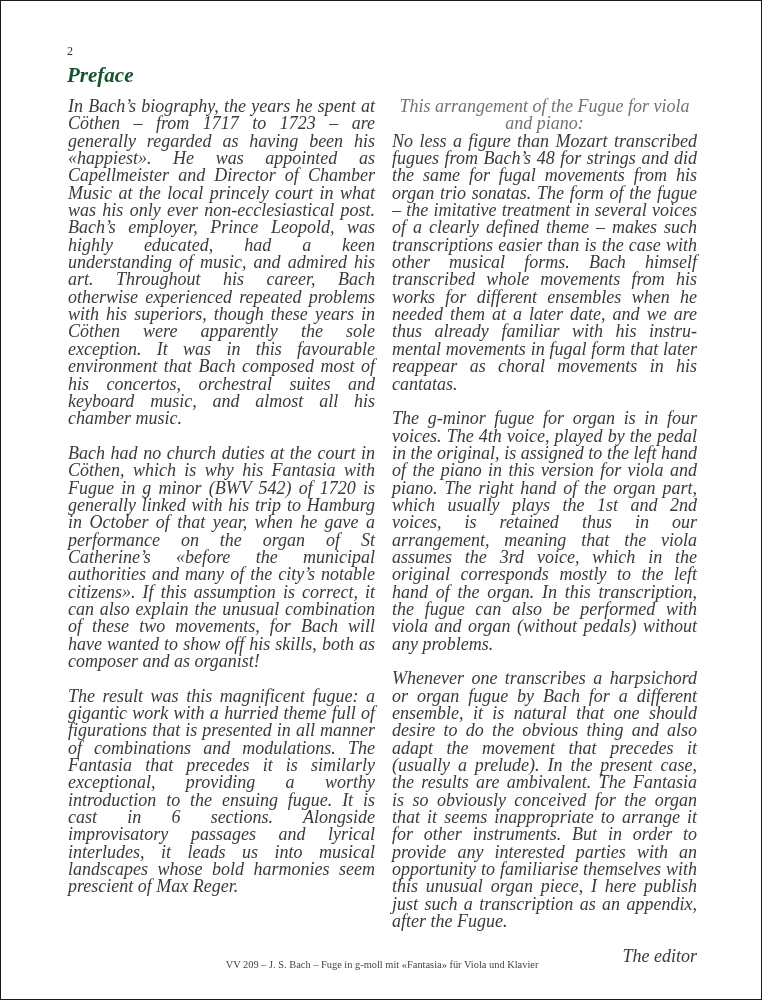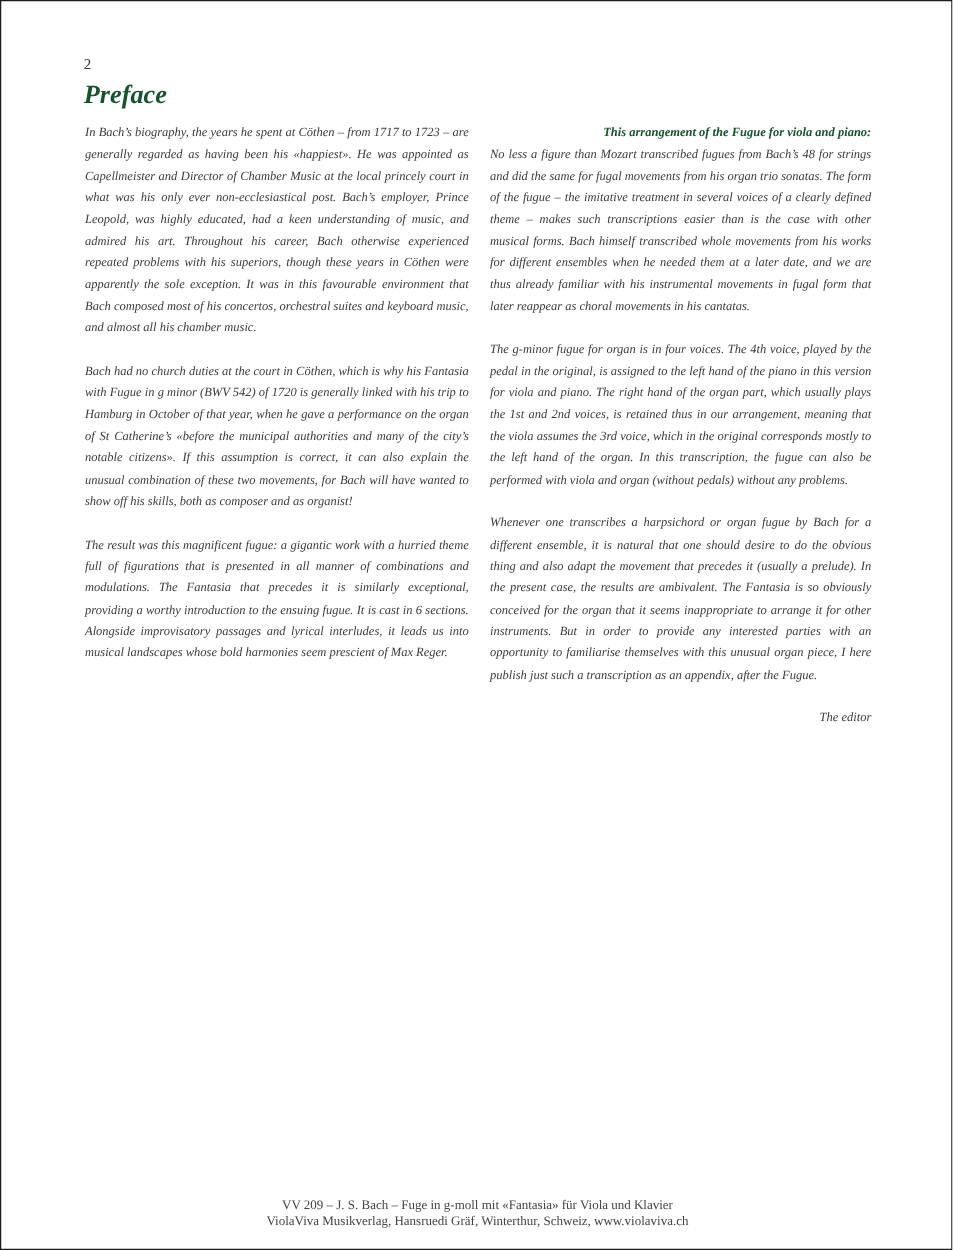--- a/index.html
+++ b/index.html
@@ -18,30 +18,30 @@
   .title {
     position: absolute; left: 66px; top: 62px;
     font-family: "Liberation Serif", serif;
     font-size: 21px; font-weight: bold; font-style: italic;
     color: #14532d; margin: 0;
   }
   .col {
     position: absolute; top: 97px;
     font-family: "Liberation Serif", serif;
     font-style: italic;
-    font-size: 10px;
+    font-size: 18px;
     line-height: 17.35px;
     color: #3a3a3a;
     text-align: justify;
     hyphens: manual;
   }
   .col-left { left: 67px; width: 307px; }
   .col-right { left: 391px; width: 305px; }
   .col p { margin: 0 0 17.35px 0; }
-  .lead { font-weight: bold; color: #14532d; display: block; text-align: right; }
+  .lead { font-weight: normal; color: #737373; display: block; text-align: center; }
   .signature {
     text-align: right; margin-top: 17px;
   }
   .footer {
     position: absolute; left: 0; width: 762px; top: 942px;
     text-align: center;
     font-family: "Liberation Serif", serif;
     font-size: 10.4px; line-height: 13px; color: #444; margin-top: 15px;
   }
 </style>
@@ -63,15 +63,14 @@
       <span class="lead">This arrangement of the Fugue for viola and piano:</span>
       <span>No less a figure than Mozart transcribed fugues from Bach’s 48 for strings and did the same for fugal movements from his organ trio sonatas. The form of the fugue – the imitative treatment in several voices of a clearly defined theme – makes such transcriptions easier than is the case with other musical forms. Bach himself transcribed whole movements from his works for different ensembles when he needed them at a later date, and we are thus already familiar with his instru­mental movements in fugal form that later reappear as choral movements in his cantatas.</span>
     </p>
     <p>The g-minor fugue for organ is in four voices. The 4th voice, played by the pedal in the original, is assigned to the left hand of the piano in this version for viola and piano. The right hand of the organ part, which usually plays the 1st and 2nd voices, is retained thus in our arrangement, meaning that the viola assumes the 3rd voice, which in the original corresponds mostly to the left hand of the organ. In this transcrip­tion, the fugue can also be performed with viola and organ (without pedals) without any problems.</p>
     <p>Whenever one transcribes a harpsichord or organ fugue by Bach for a different ensemble, it is natural that one should desire to do the obvious thing and also adapt the movement that precedes it (usually a prelude). In the present case, the results are ambival­ent. The Fantasia is so obviously conceived for the organ that it seems inappropriate to arrange it for other instruments. But in order to provide any inter­ested parties with an opportunity to familiarise them­selves with this unusual organ piece, I here publish just such a transcription as an appendix, after the Fugue.</p>
     <div class="signature">The editor</div>
   </div>
 
   <div class="footer">
     <div>VV 209 – J. S. Bach – Fuge in g-moll mit «Fantasia» für Viola und Klavier</div>
-    <div>ViolaViva Musikverlag, Hansruedi Gräf, Winterthur, Schweiz, www.violaviva.ch</div>
   </div>
 </div>
 
 </body></html>

